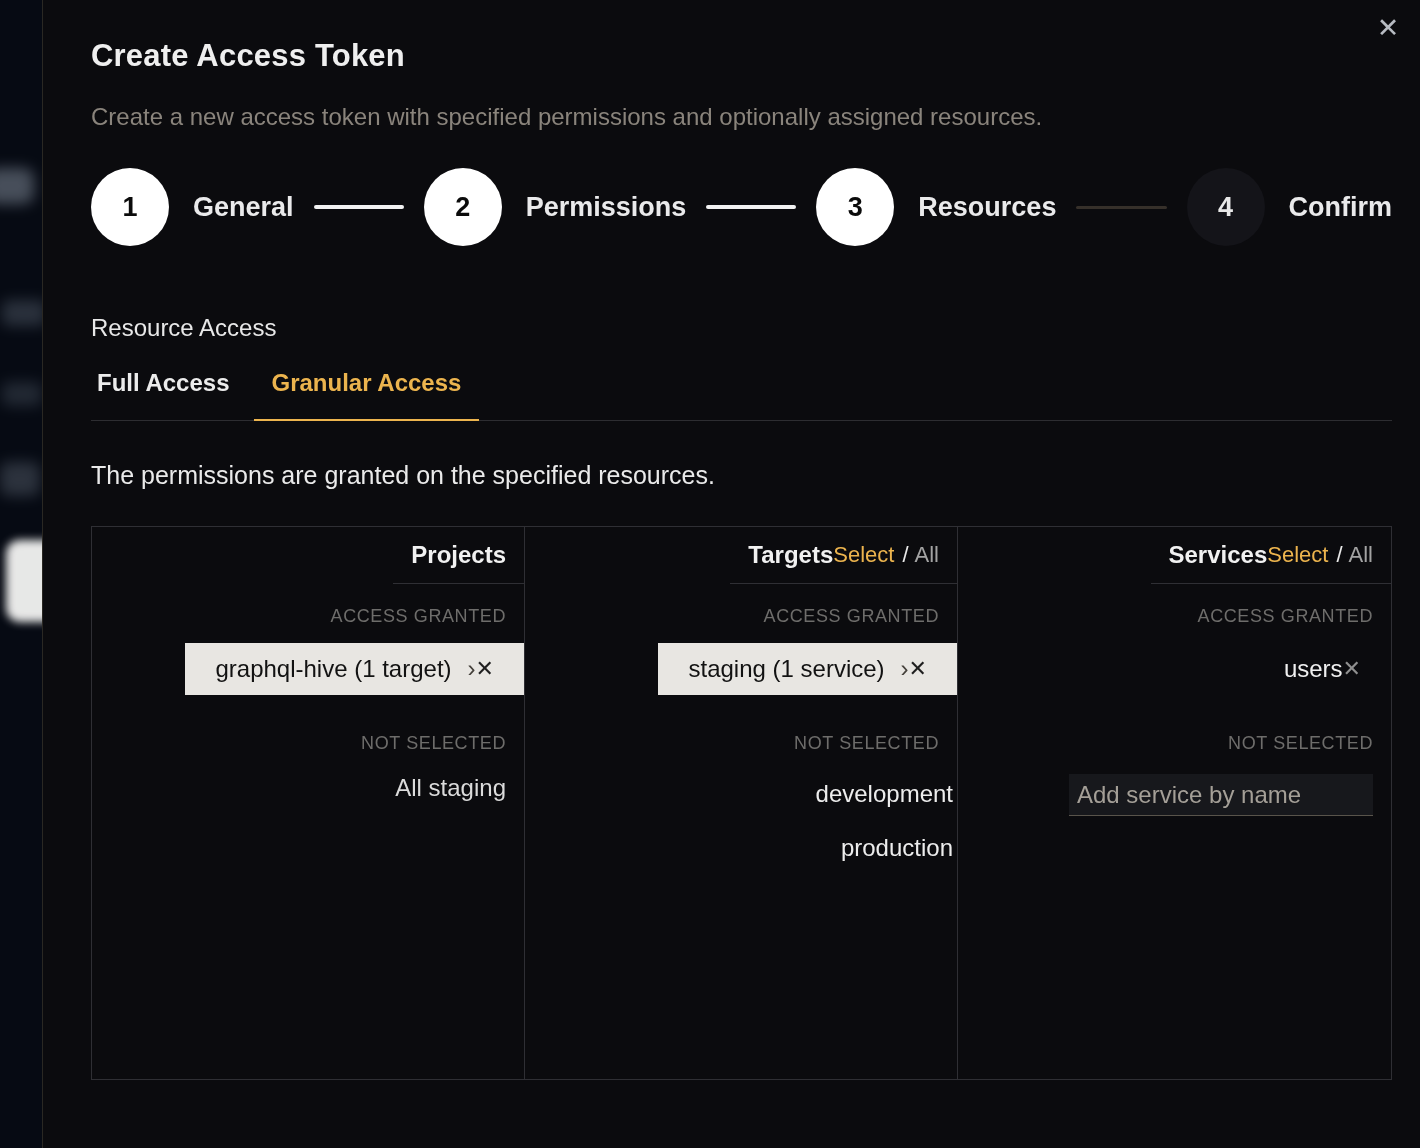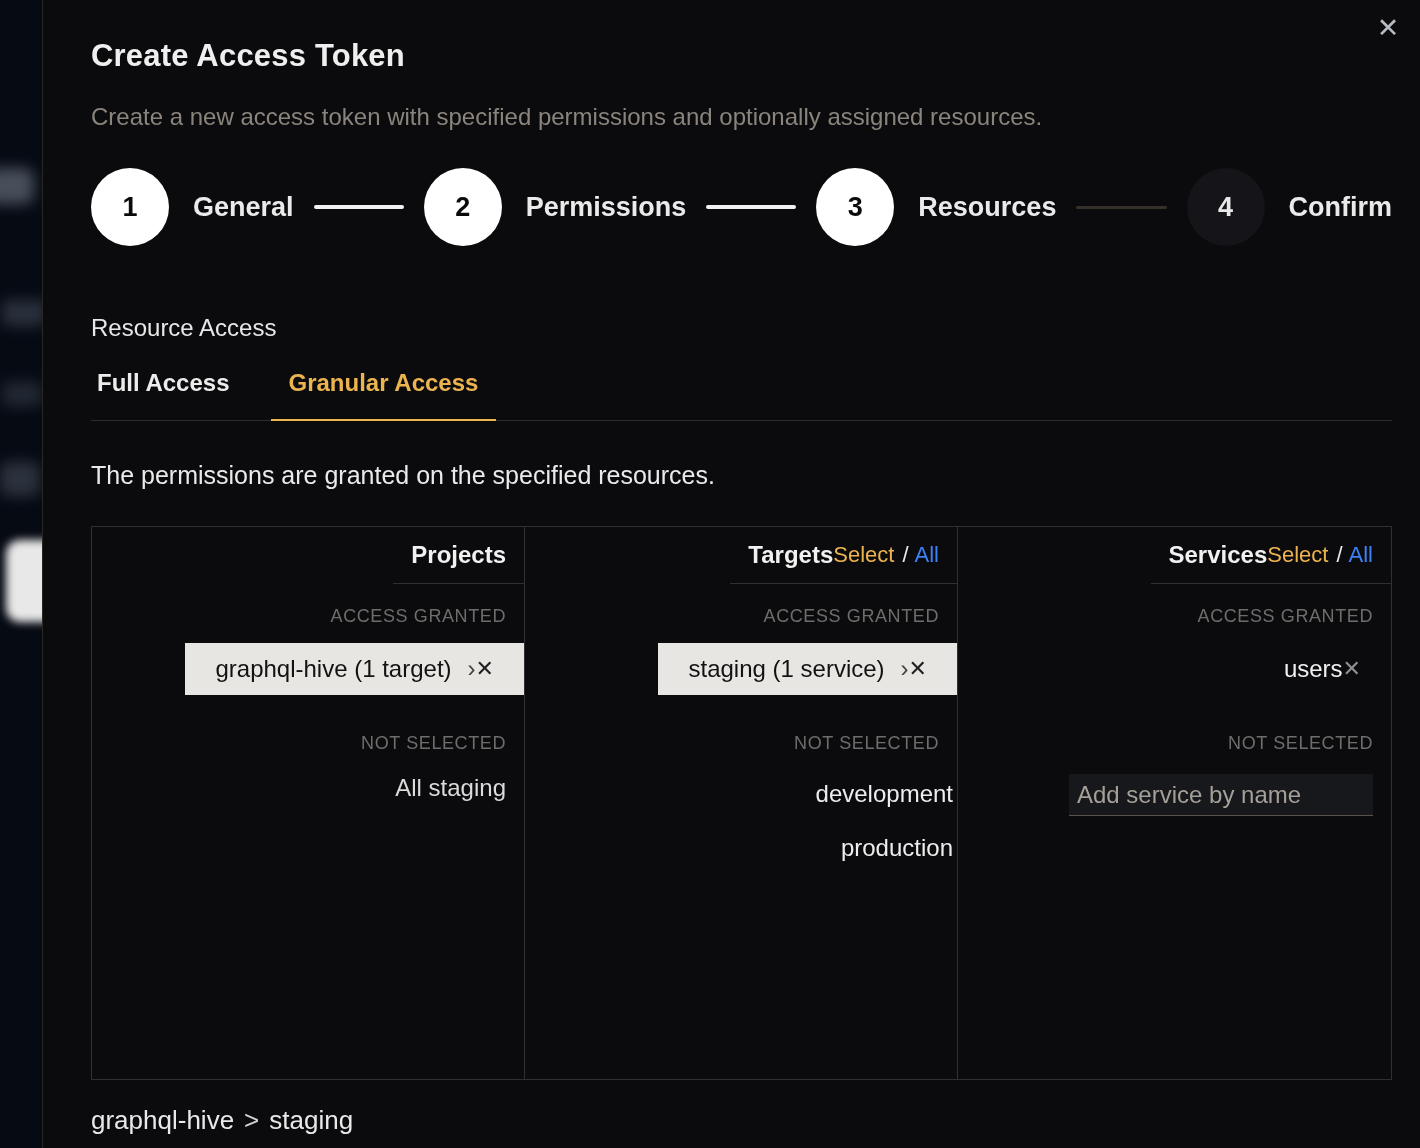--- a/index.html
+++ b/index.html
@@ -43,42 +43,42 @@
     font-size:27px; font-weight:700; display:flex; align-items:center; justify-content:center;
     flex:none;
   }
   .step.upcoming .step-circle { background:#141419; color:#e8e8e8; }
   .step-label { margin-left:24px; font-size:27px; font-weight:600; color:#eaeaeb; white-space:nowrap;text-align:right; }
   .connector { flex:1 1 0; height:4px; background:#f2f2f2; border-radius:2px; margin:0 20px; }
   .connector.dim { height:3px; background:#36302a; }
 
   
   .ra-heading { margin-top:68px; font-size:24px; font-weight:500; color:#e8e8e8; }
-  .tabs { margin-top:27px; display:flex; gap:23px; border-bottom:1px solid #2d2d31; }
+  .tabs { margin-top:27px; display:flex; gap:6px; border-bottom:1px solid #2d2d31; }
   .tab { font-size:24px; font-weight:600; color:#ececec; padding:0 18px 22px; cursor:pointer; }
   .tab:first-child { padding-left:6px; }
   .tab.active { color:#ecb44e; border-bottom:2px solid #ecb44e; margin-bottom:-1px; }
   .ra-desc { margin-top:40px; font-size:25px; color:#eaeaea; }
 
   
   .res-table {
     margin-top:36px; height:554px; border:1px solid #2f2f34;
     display:grid; grid-template-columns:1fr 1fr 1fr;
   }
   .col { border-right:1px solid #2f2f34; display:flex; flex-direction:column; min-width:0;align-items:flex-end; }
   .col:last-child { border-right:none; }
   .col-header {
     height:57px; flex:none; border-bottom:1px solid #2f2f34;
     display:flex; align-items:center; justify-content:space-between; padding:0 18px;
   }
   .col-title { font-size:24px; font-weight:700; color:#f1f1f1; }
   .select-all { font-size:22px; color:#e9e9e9; cursor:default; white-space:nowrap; }
   .select-all .sel { color:#ecb44e; cursor:pointer; }
   .select-all .sep { color:#e9e9e9; margin:0 6px 0 8px; }
-  .select-all .all { color:#3b82f6; cursor:pointer; }
+  .select-all .all { color:#a3a3a3; cursor:pointer; }
 
   .section-label { margin:22px 18px 0; font-size:18px; color:#6e6d6b; letter-spacing:.6px; }
   .granted-row {
     margin-top:16px; height:52px; flex:none; background:#e8e6e2; color:#121212;
     font-size:24px; display:flex; align-items:center; padding:0 30px; cursor:pointer;
   }
   .granted-row .chev { margin-left:16px; font-size:24px; color:#45413b; line-height:1; }
   .granted-row .row-x { margin-left:auto; font-size:22px; color:#1f1f1f; cursor:pointer; }
   .granted-row.plain { background:transparent; color:#f0f0f0; }
   .granted-row.plain .row-x { color:#8f8f8f; }
@@ -192,16 +192,13 @@
       <div class="granted-row plain">
         <span>users</span>
         <span class="row-x">✕</span>
       </div>
       <div class="section-label ns-label">NOT SELECTED</div>
       <input class="service-input" placeholder="Add service by name" style="">
     </div>
 
   </div>
 
-  <div class="crumb">
-    <span>graphql-hive</span><span class="c-sep">&gt;</span><span>staging</span>
-  </div>
 </div>
 
 </body></html>

